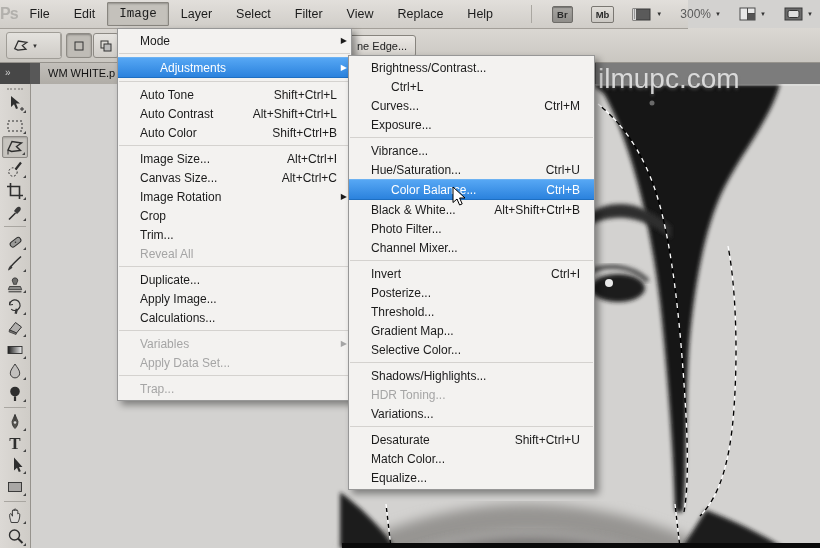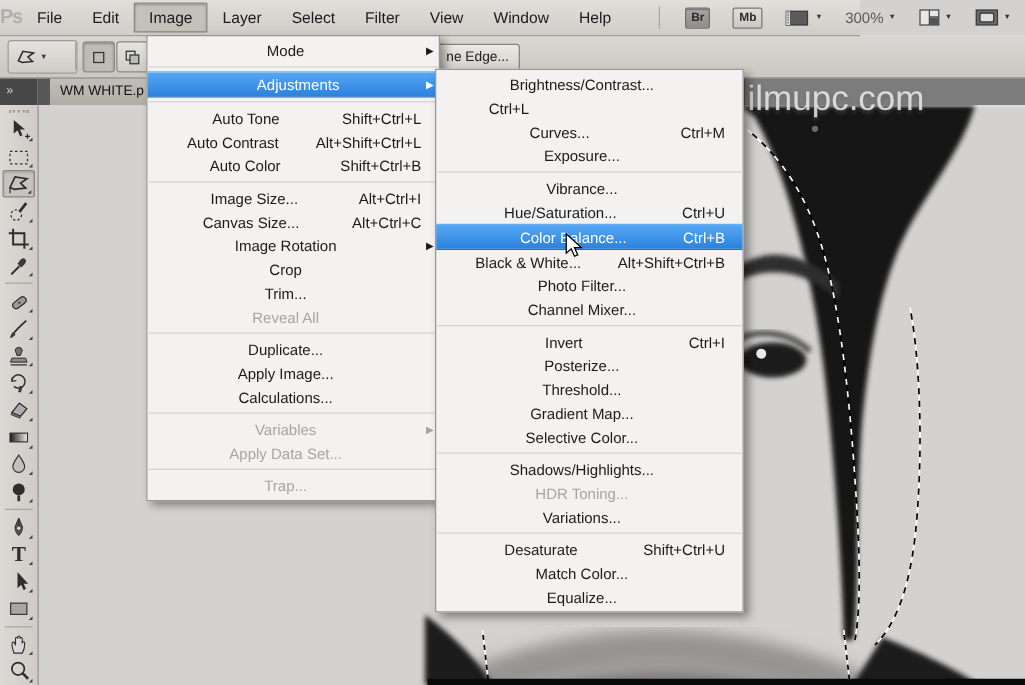--- a/index.html
+++ b/index.html
@@ -5,21 +5,21 @@
   html,body{margin:0;padding:0;background:#777;}
   .stage{position:relative;width:820px;height:548px;overflow:hidden;
          font-family:"Liberation Sans",sans-serif;background:#d3d2d0;
          -webkit-font-smoothing:antialiased;}
   
   .menubar{position:absolute;left:0;top:0;width:688px;height:28px;
     background:linear-gradient(#e2dfdb,#d0cdc8);border-bottom:1px solid #a39f99;
     display:flex;align-items:center;z-index:40;}
   .ps-logo{width:40px;text-align:center;font-weight:bold;font-size:16px;color:#b2b0ac;letter-spacing:-1px;}
   .mb-item{padding:4px 11px;font-size:12.5px;color:#1c1c1c;border:1px solid transparent;border-radius:1px;}
-  .mb-item.active{background:#c4c1bb;border:1px solid #88857f;box-shadow:inset 0 1px 2px rgba(0,0,0,.25);}
+  .mb-item.active{background:#c4c1bb;border:1px solid #88857f;box-shadow:inset 0 1px 2px rgba(0,0,0,.25);font-family:Liberation Mono, monospace;}
   .mb-right{display:flex;align-items:center;margin-left:26px;gap:18px;}
   .mb-vsep{width:1px;height:18px;background:#aaa7a1;margin-right:2px;}
   .mb-btn{font-size:9.5px;font-weight:bold;color:#2b2b2b;padding:2px 4px;border-radius:2px;}
   .mb-btn.dark{background:linear-gradient(#a8a6a2,#8f8d89);border:1px solid #6e6c68;box-shadow:inset 0 1px 1px rgba(0,0,0,.3);}
   .mb-btn.light{background:linear-gradient(#e0ddd8,#cbc8c3);border:1px solid #7a7772;}
   .mb-ctrl{display:flex;align-items:center;gap:4px;}
   .caret{font-size:6px;color:#333;}
   .zoom-text{font-size:12px;color:#5a5a5a;}
   
   .optionsbar{position:absolute;left:0;top:28px;width:820px;height:34px;
@@ -50,21 +50,21 @@
   .tool::after{content:'';position:absolute;right:2px;bottom:2px;border-left:3px solid transparent;border-bottom:3px solid #444;}
   .tool.sel{background:#c7c4bf;border:1px solid #8b8884;border-radius:2px;box-sizing:border-box;box-shadow:inset 0 1px 2px rgba(0,0,0,.2);}
   .tsep{width:22px;height:1px;background:#a9a6a1;margin:3px 0;}
   
   .canvas{position:absolute;left:30px;top:84px;width:790px;height:464px;z-index:1;}
   .wm-band{position:absolute;left:596px;top:62px;width:224px;height:24px;background:rgba(255,255,255,.22);z-index:4;}
   .watermark{position:absolute;left:598px;top:63px;z-index:5;font-size:28px;font-weight:normal;
     color:rgba(235,235,235,.85);text-shadow:0 2px 3px rgba(100,100,100,.55);letter-spacing:0;}
   
   .menu{position:absolute;background:#f3f2f0;border:1px solid #979797;
-    box-shadow:4px 4px 7px rgba(0,0,0,.4);padding:2px 0;box-sizing:border-box;font-size:12px;color:#1b1b1b;text-align:center;}
+    box-shadow:4px 4px 7px rgba(0,0,0,.4);padding:2px 0;box-sizing:border-box;font-size:12px;color:#1b1b1b;}
   #image-menu{left:117px;top:28px;width:235px;z-index:60;}
   #adjustments-menu{left:348px;top:55px;width:247px;z-index:70;}
   .mi{display:flex;align-items:center;height:19px;padding:0 14px 0 22px;position:relative;}
   .mi .lbl{flex:1;white-space:nowrap;}
   .mi .sc{margin-left:20px;white-space:nowrap;}
   .mi .arr{position:absolute;right:4px;font-size:8px;top:5px;}
   .mi.hl{background:linear-gradient(#56a7f4,#2b82dd);color:#fff;height:21px;
     border-top:1px solid #6cb2f2;border-bottom:1px solid #1e6fc2;box-sizing:border-box;padding-left:42px;}
   .mi.disabled{color:#a5a5a5;}
   .msep{height:7px;display:flex;align-items:center;padding:0 1px;}
@@ -293,21 +293,21 @@
     <div class="ps-logo">Ps</div>
     <div class="mb-items" style="display:flex;">
 
     <div class="mb-item">File</div>
         <div class="mb-item">Edit</div>
         <div class="mb-item active">Image</div>
         <div class="mb-item">Layer</div>
         <div class="mb-item">Select</div>
         <div class="mb-item">Filter</div>
         <div class="mb-item">View</div>
-        <div class="mb-item">Window</div>
+        <div class="mb-item">Replace</div>
         <div class="mb-item">Help</div>
       </div>
     <div class="mb-right">
       <div class="mb-vsep"></div>
       <div class="mb-btn dark">Br</div>
       <div class="mb-btn light">Mb</div>
       <div class="mb-ctrl">
         <svg width="20" height="15" viewBox="0 0 20 15">
             <rect x="1" y="2" width="17" height="11" fill="#5a5a5a" stroke="#3a3a3a"></rect>
             <rect x="1" y="2" width="3" height="11" fill="#d8d8d8"></rect>

